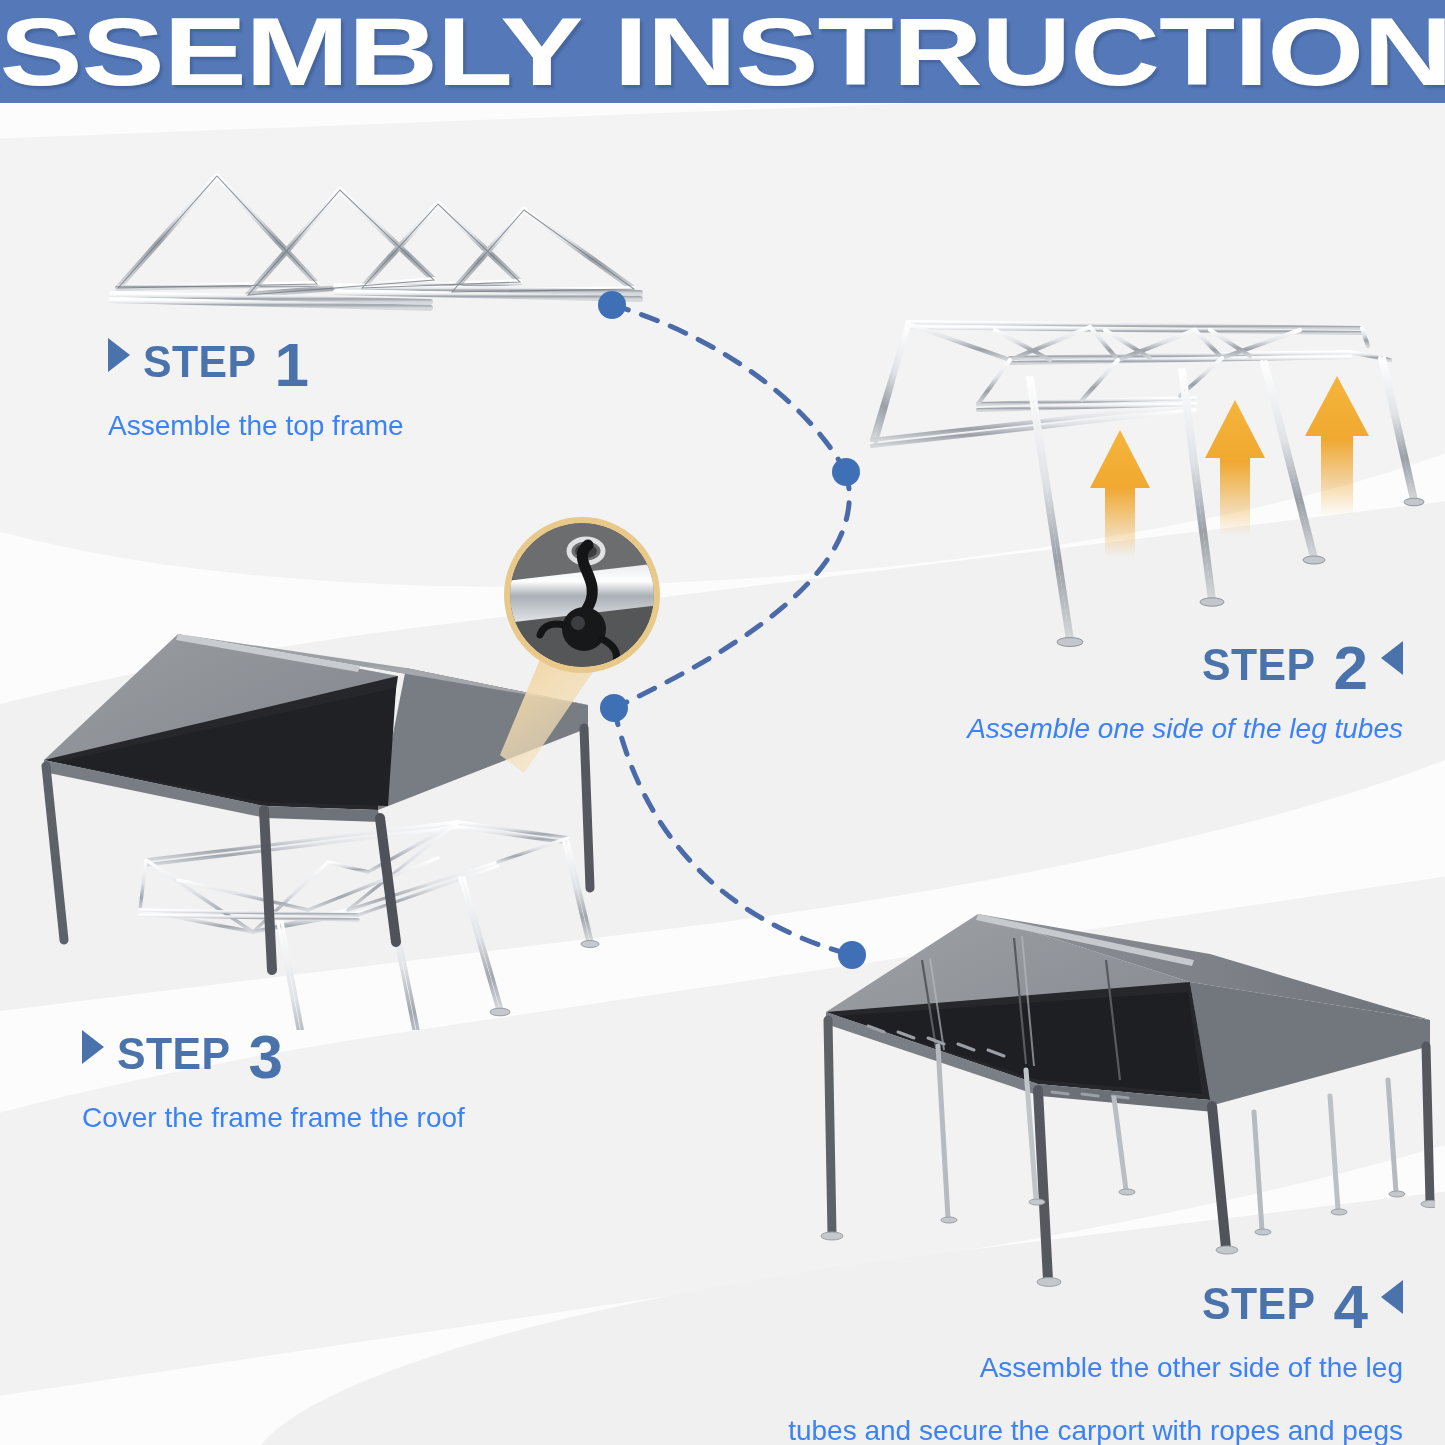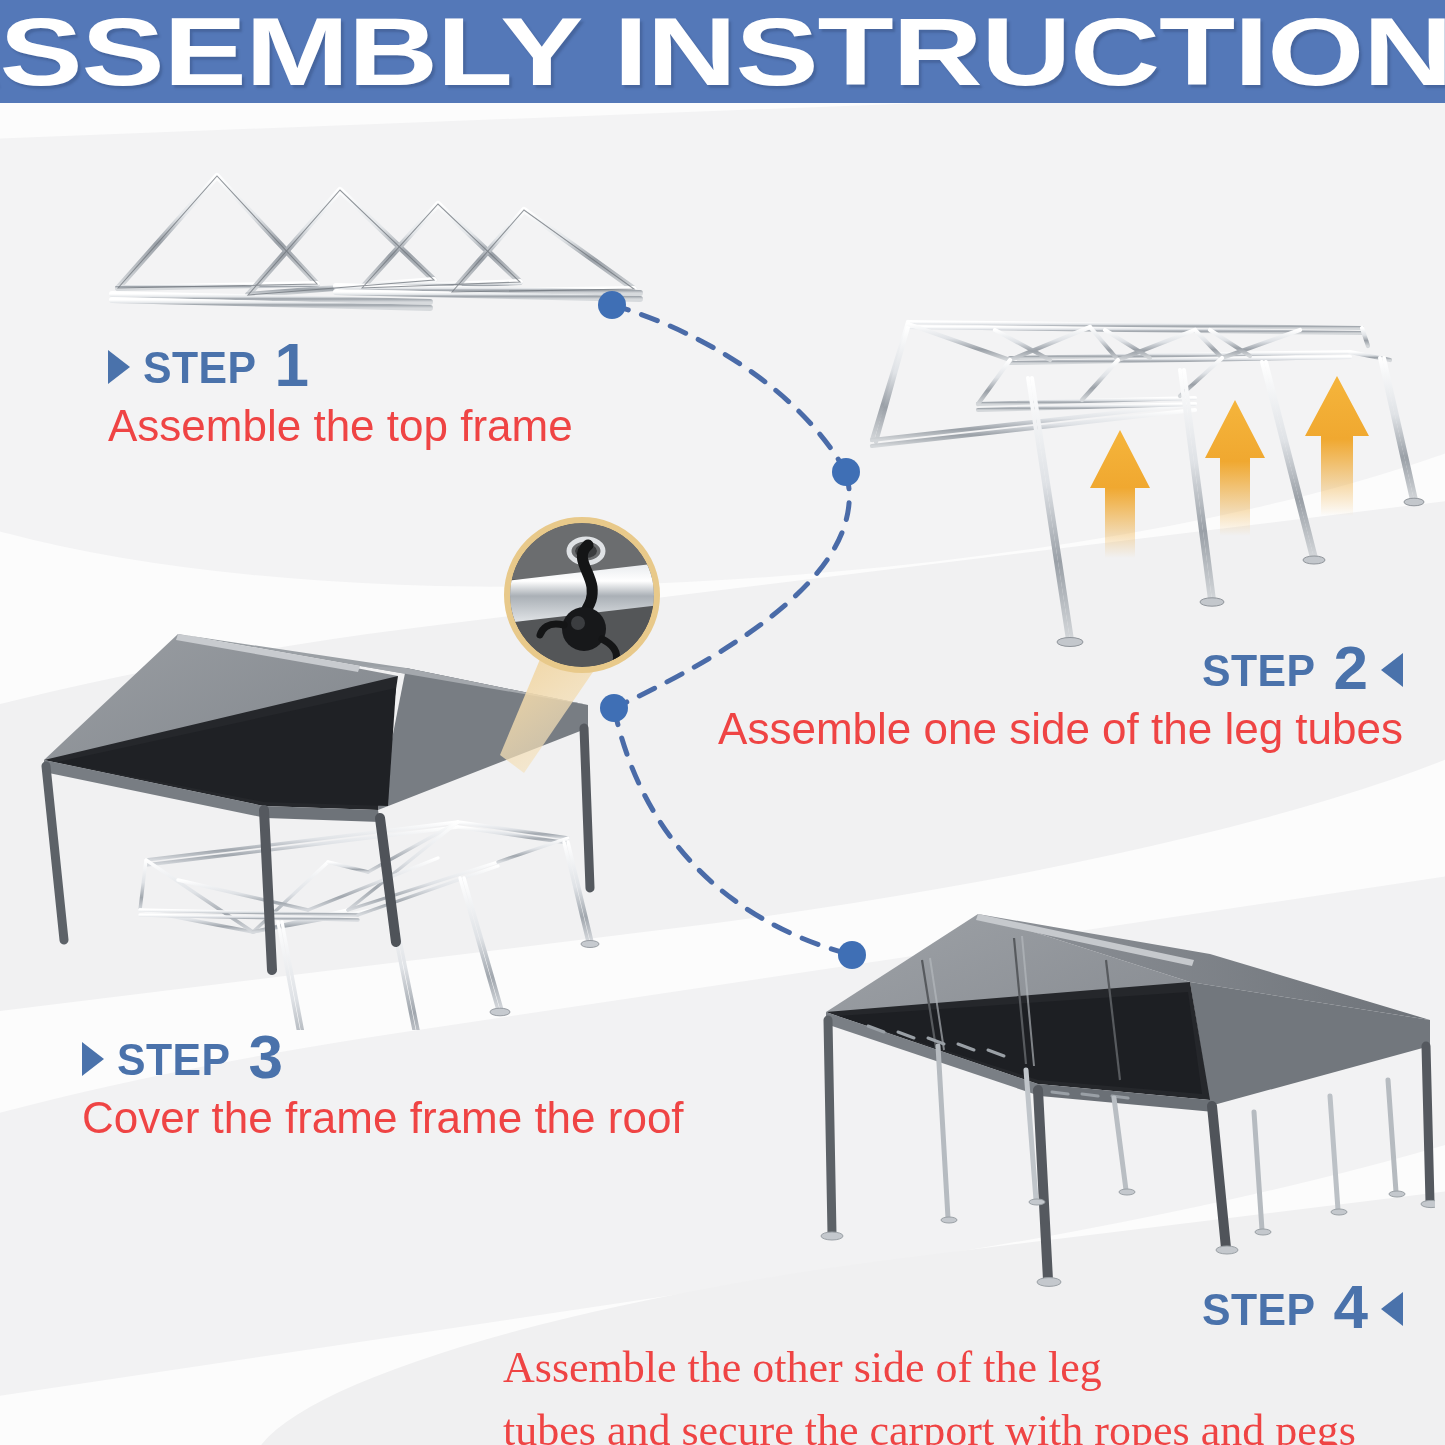--- a/index.html
+++ b/index.html
@@ -63,21 +63,21 @@
     transform:rotate(-7deg);
     border-radius:40% 4% 0 0;
   }
 
   
   #connector { position:absolute; left:0; top:0; width:1445px; height:1445px; }
 
   
   .step-block { position:absolute; }
   .step-head {
-    display:flex; align-items:flex-end;
+    display:flex; align-items:center;
     color:#4a72ab;
     white-space:nowrap;
   }
   .step-head.right { justify-content:flex-end; }
   .step-word {
     font-size:45px; font-weight:bold;
     letter-spacing:.5px;
     line-height:45px;
     transform:scaleX(.95);
     transform-origin:left bottom;
@@ -90,34 +90,34 @@
   }
   .tri {
     width:0; height:0;
     border-top:17px solid transparent;
     border-bottom:17px solid transparent;
     position:relative; top:-6px;
   }
   .tri-right { border-left:22px solid #4a72ab; margin-right:13px; }
   .tri-left  { border-right:22px solid #4a72ab; margin-left:13px; }
   .step-desc {
-    color:#ef4444;
-    font-size:44px;
+    color:#3b82f6;
+    font-size:28px;
     line-height:47px;
     margin-top:12px;
     white-space:nowrap;
     font-family:"Liberation Sans", sans-serif;
   }
 
   #step1 { left:108px; top:332px; }
   #step2 { right:42px; top:635px; text-align:right; }
-  #step2 .step-desc { text-align:center; }
+  #step2 .step-desc { text-align:center;font-style:italic; }
   #step3 { left:82px; top:1024px; }
   #step4 { right:42px; top:1274px; text-align:right; width:900px; }
-  #step4 .step-desc { text-align:left; white-space:normal; width:900px;font-family:Liberation Serif, serif; }
+  #step4 .step-desc { text-align:right; white-space:normal; width:900px; }
 
   .fig { position:absolute; }
 </style>
 </head>
 <body>
 
 <div id="page">
 
   <div class="band" id="band1"></div>
   <div class="band" id="band2"></div>

